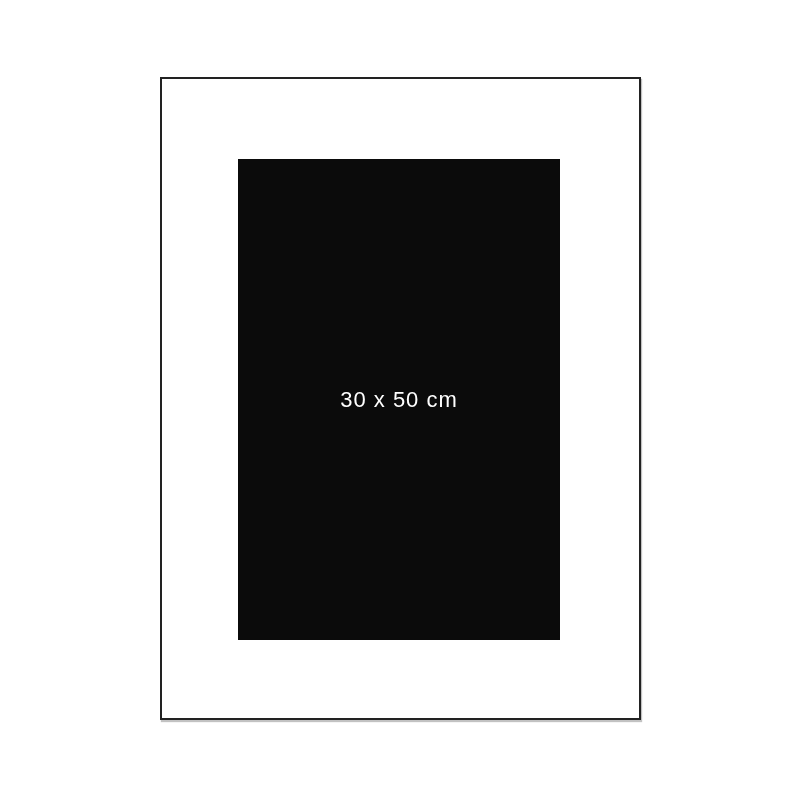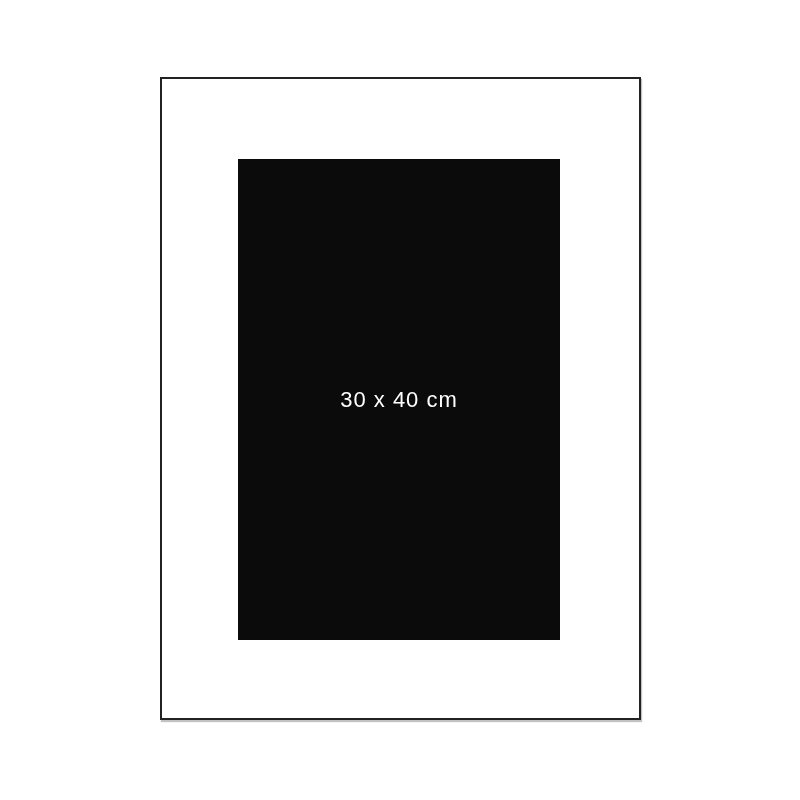--- a/index.html
+++ b/index.html
@@ -112,17 +112,17 @@
   <div class="dim-h-tick start"></div>
   <div class="dim-h-tick end"></div>
 
   <div class="dim-v-label">5 cm</div>
   <div class="dim-v-line"></div>
   <div class="dim-v-tick start"></div>
   <div class="dim-v-tick end"></div>
 
   <div class="frame">
     <div class="artwork">
-      <span class="artwork-label">30 x 40 cm</span>
+      <span class="artwork-label">30 x 50 cm</span>
     </div>
   </div>
 
 </div>
 
 </body></html>

